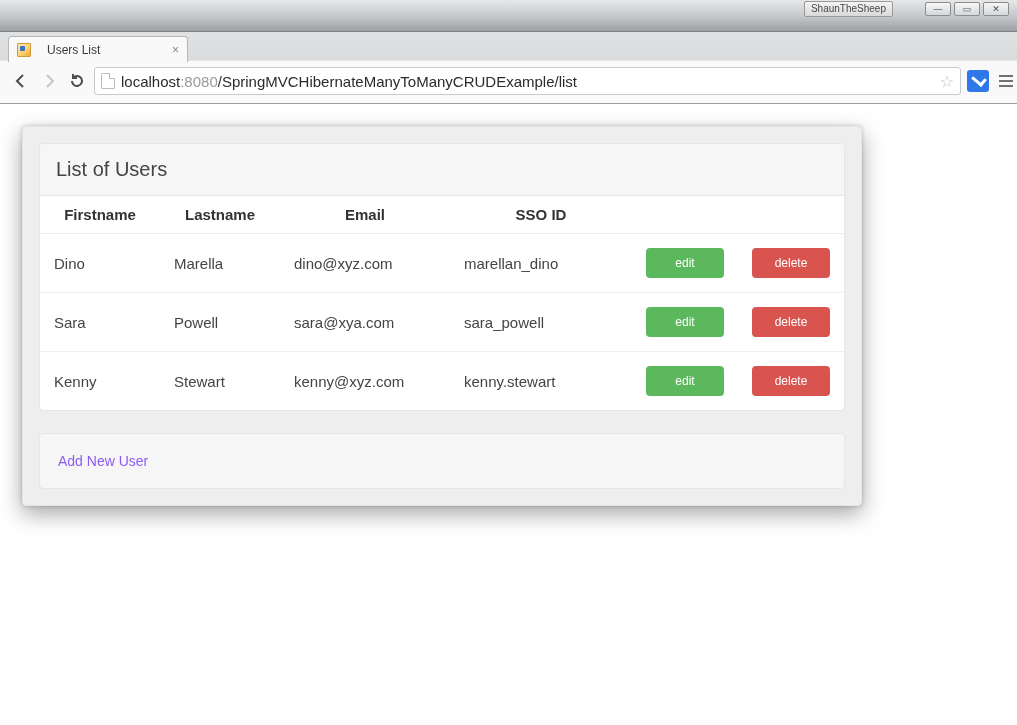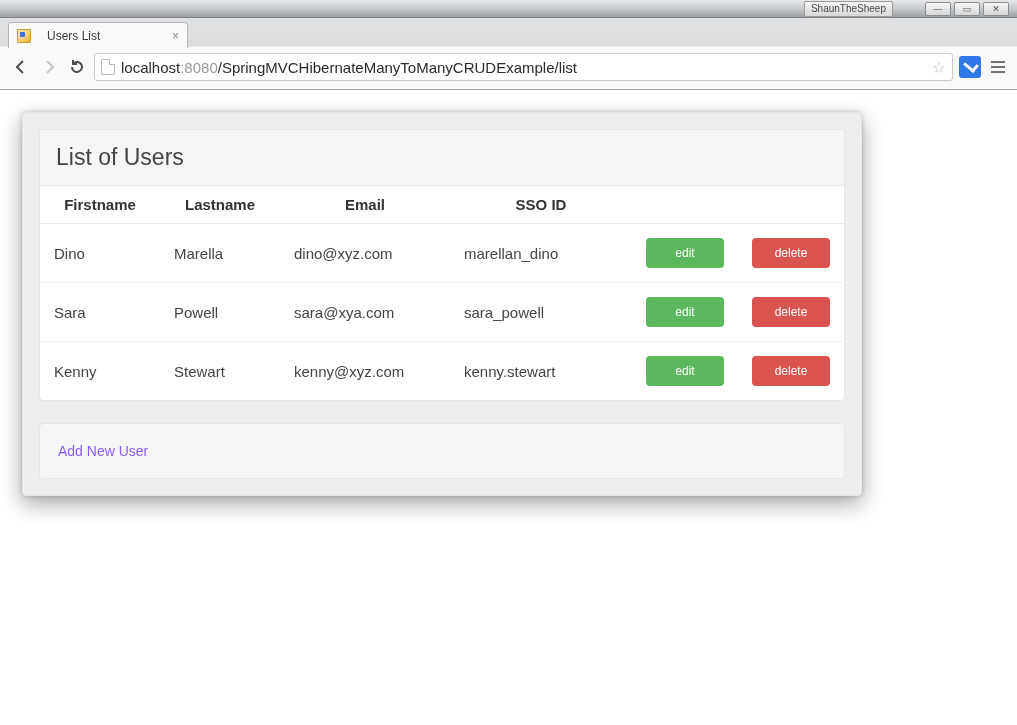--- a/index.html
+++ b/index.html
@@ -7,21 +7,21 @@
   body {
     font-family: "Segoe UI", Tahoma, Arial, sans-serif;
     background: #fff;
     width: 1017px;
     height: 725px;
     overflow: hidden;
   }
 
   
   .os-titlebar {
-    height: 18px;
+    height: 32px;
     background: linear-gradient(to bottom, #e5e7e9 0%, #c7cacd 50%, #9ea1a4 100%);
     border-bottom: 1px solid #7d7f82;
     position: relative;
   }
   .os-titlebar .os-app-badge {
     position: absolute;
     right: 124px;
     top: 1px;
     font-size: 10px;
     color: #4a4a4a;
@@ -100,21 +100,21 @@
     right: 8px;
     color: #888;
     font-size: 12px;
     line-height: 1;
   }
 
   .toolbar {
     display: flex;
     align-items: center;
     gap: 6px;
-    padding: 6px 8px 8px 10px;
+    padding: 6px 0 8px 10px;
     background: #f9f9f9;
     border-top: 1px solid #e4e5e7;
   }
   .nav-icon {
     width: 22px;
     height: 22px;
     display: flex;
     align-items: center;
     justify-content: center;
     color: #5b5d5f;
@@ -203,21 +203,21 @@
   .card {
     background: #fff;
     border: 1px solid #e5e5e5;
     border-radius: 4px;
     overflow: hidden;
   }
   .card-header {
     background: #f6f6f6;
     padding: 14px 16px;
     border-bottom: 1px solid #e8e8e8;
-    font-size: 23px;
+    font-size: 20px;
     color: #444;
   }
   table.users {
     width: 100%;
     border-collapse: collapse;
     font-size: 15px;
     color: #444;
   }
   table.users th {
     text-align: center;

